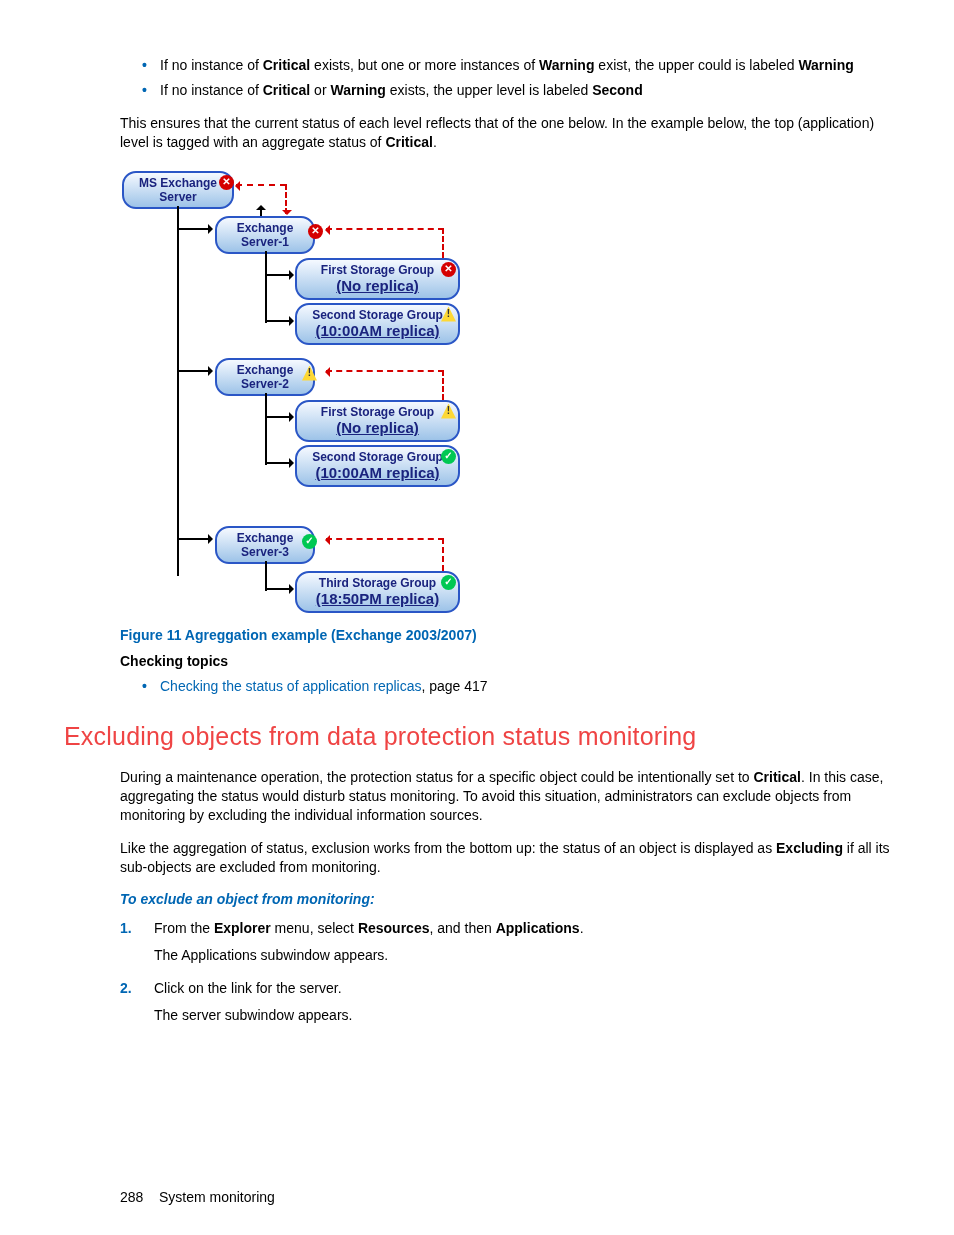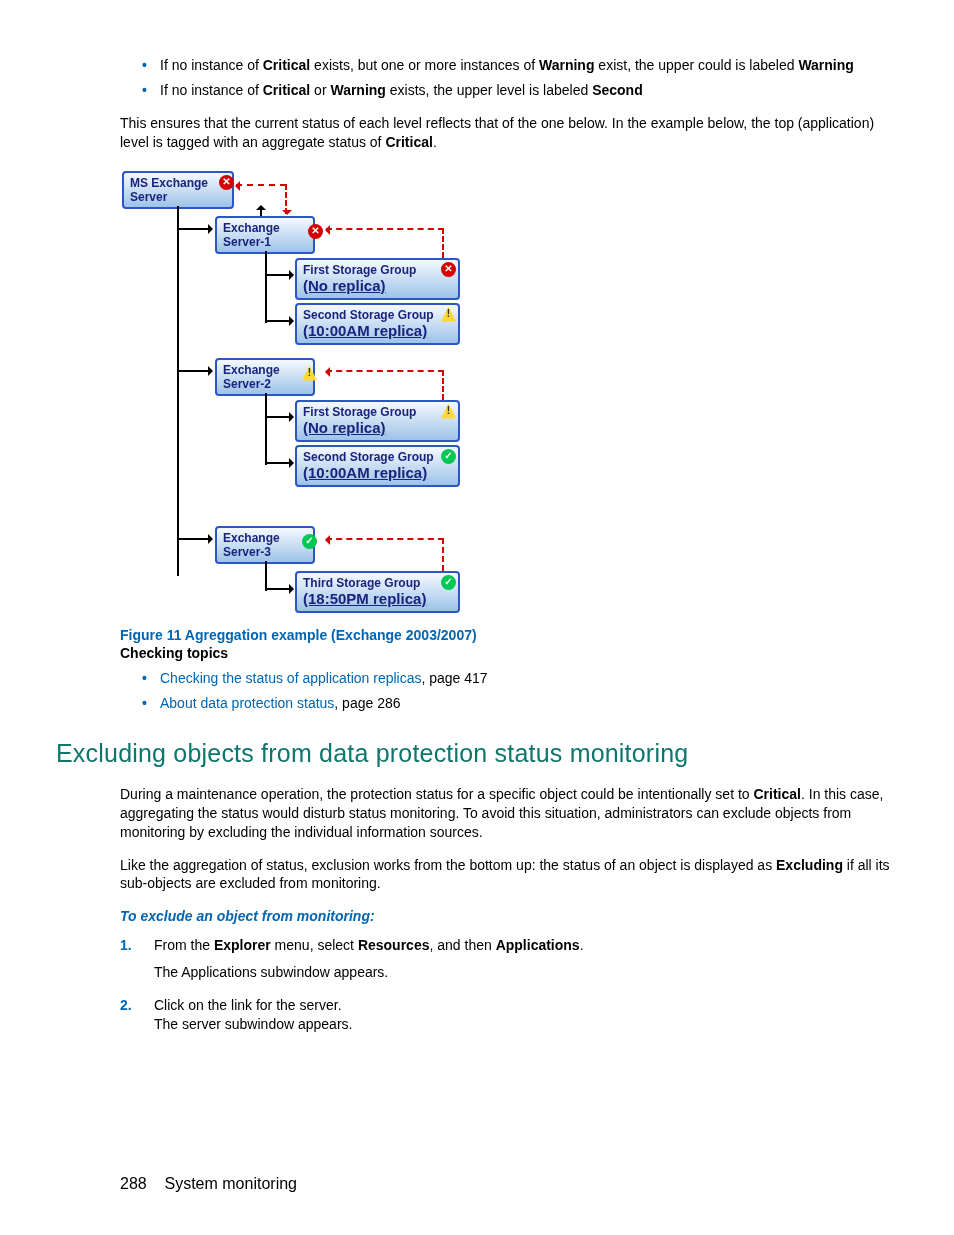--- a/index.html
+++ b/index.html
@@ -14,45 +14,46 @@
   }
   .body-indent { margin-left: 64px; }
   ul.bullets { list-style: none; padding-left: 22px; margin: 0 0 14px 0; }
   ul.bullets li { position: relative; padding-left: 18px; margin-bottom: 6px; }
   ul.bullets li::before {
     content: "•"; position: absolute; left: 0; top: 0;
     color: #0066b3; font-weight: bold;
   }
   b { font-weight: bold; }
   .para { margin: 0 0 14px 0; }
-  .figure-caption { color: #0066b3; font-weight: bold; margin-top: 10px; }
+  .figure-caption { color: #0066b3; font-weight: bold; margin-top: 10px; margin-bottom: 8px;}
   .subhead { font-weight: bold; margin-bottom: 6px;}
   .link { color: #0066b3; }
   .h2 {
-    color: #0f766e; font-size: 25px; font-weight: 300;
-    margin: 24px 0 14px 0; letter-spacing: 0.2px;
+    color: #ef4444; font-size: 25px; font-weight: 300;
+    margin: 24px 0 14px 8px; letter-spacing: 0.2px;
   }
   .proc-head { color: #0066b3; font-weight: bold; margin-bottom: 10px; font-style: italic; }
   ol.steps { list-style: none; padding-left: 0; margin: 0; counter-reset: step; }
   ol.steps > li { counter-increment: step; position: relative; padding-left: 34px; margin-bottom: 14px; }
   ol.steps > li::before {
     content: counter(step) "."; position: absolute; left: 0; top: 0;
     color: #0066b3; font-weight: bold;
   }
-  .footer { position: absolute; left: 120px; bottom: 40px; font-size: 16px; color: #000;}
+  .footer { position: absolute; left: 120px; bottom: 28px; font-size: 14px; color: #000;}
   
   .diagram { position: relative; width: 350px; height: 450px; margin: 14px 0 6px 0; }
   .node {
     position: absolute;
     background: linear-gradient(180deg,#f5f9ff 0%,#9dc3e8 100%);
     border: 2px solid #2a56c6;
-    border-radius: 4px;
+    border-radius: 14px;
     color: #1a237e;
     font-weight: bold;
     font-size: 12px;
+    text-align: center;
     box-sizing: border-box;
     padding: 3px 6px;
     line-height: 1.2;
   }
   .node .sub { display:block; font-weight:bold; text-decoration: underline; color:#1a237e; font-size:15px;}
   .status-icon {
     position: absolute; width: 15px; height: 15px; border-radius: 50%;
     display:flex; align-items:center; justify-content:center;
     font-size:10px; font-weight:bold; color:#fff;
   }
@@ -162,41 +163,40 @@
       <div class="status-icon ic-ok" style="right:2px; top:2px;">✓</div>
     </div>
     <div class="arrow dash-h dh-left" style="left:206px; top:372px; width:118px;"></div>
     <div class="arrow dash-v" style="left:322px; top:372px; height:33px;"></div>
   </div>
 
   <div class="figure-caption">Figure 11 Agreggation example (Exchange 2003/2007)</div>
   <div class="subhead">Checking topics</div>
   <ul class="bullets">
     <li><span class="link">Checking the status of application replicas</span><span>, page 417</span></li>
-    <li><span class="link">About data protection status</span><span>, page 286</span></li>
   </ul>
 </div>
 
 <div class="h2">Excluding objects from data protection status monitoring</div>
 
 <div class="body-indent">
   <p class="para">
     <span>During a maintenance operation, the protection status for a specific object could be intentionally set to </span><b>Critical</b><span>. In this case, aggregating the status would disturb status monitoring. To avoid this situation, administrators can exclude objects from monitoring by excluding the individual information sources.</span>
   </p>
   <p class="para">
     <span>Like the aggregation of status, exclusion works from the bottom up: the status of an object is displayed as </span><b>Excluding</b><span> if all its sub-objects are excluded from monitoring.</span>
   </p>
   <div class="proc-head">To exclude an object from monitoring:</div>
   <ol class="steps">
     <li>
       <div><span>From the </span><b>Explorer</b><span> menu, select </span><b>Resources</b><span>, and then </span><b>Applications</b><span>.</span></div>
       <div style="margin-top:8px;">The Applications subwindow appears.</div>
     </li>
     <li>
       <div>Click on the link for the server.</div>
-      <div style="">The server subwindow appears.</div>
+      <div style="margin-top:8px;">The server subwindow appears.</div>
     </li>
   </ol>
 </div>
 
 <div class="footer">
   <span>288</span>&nbsp;&nbsp;&nbsp;&nbsp;<span>System monitoring</span>
 </div>
 
 </body></html>

